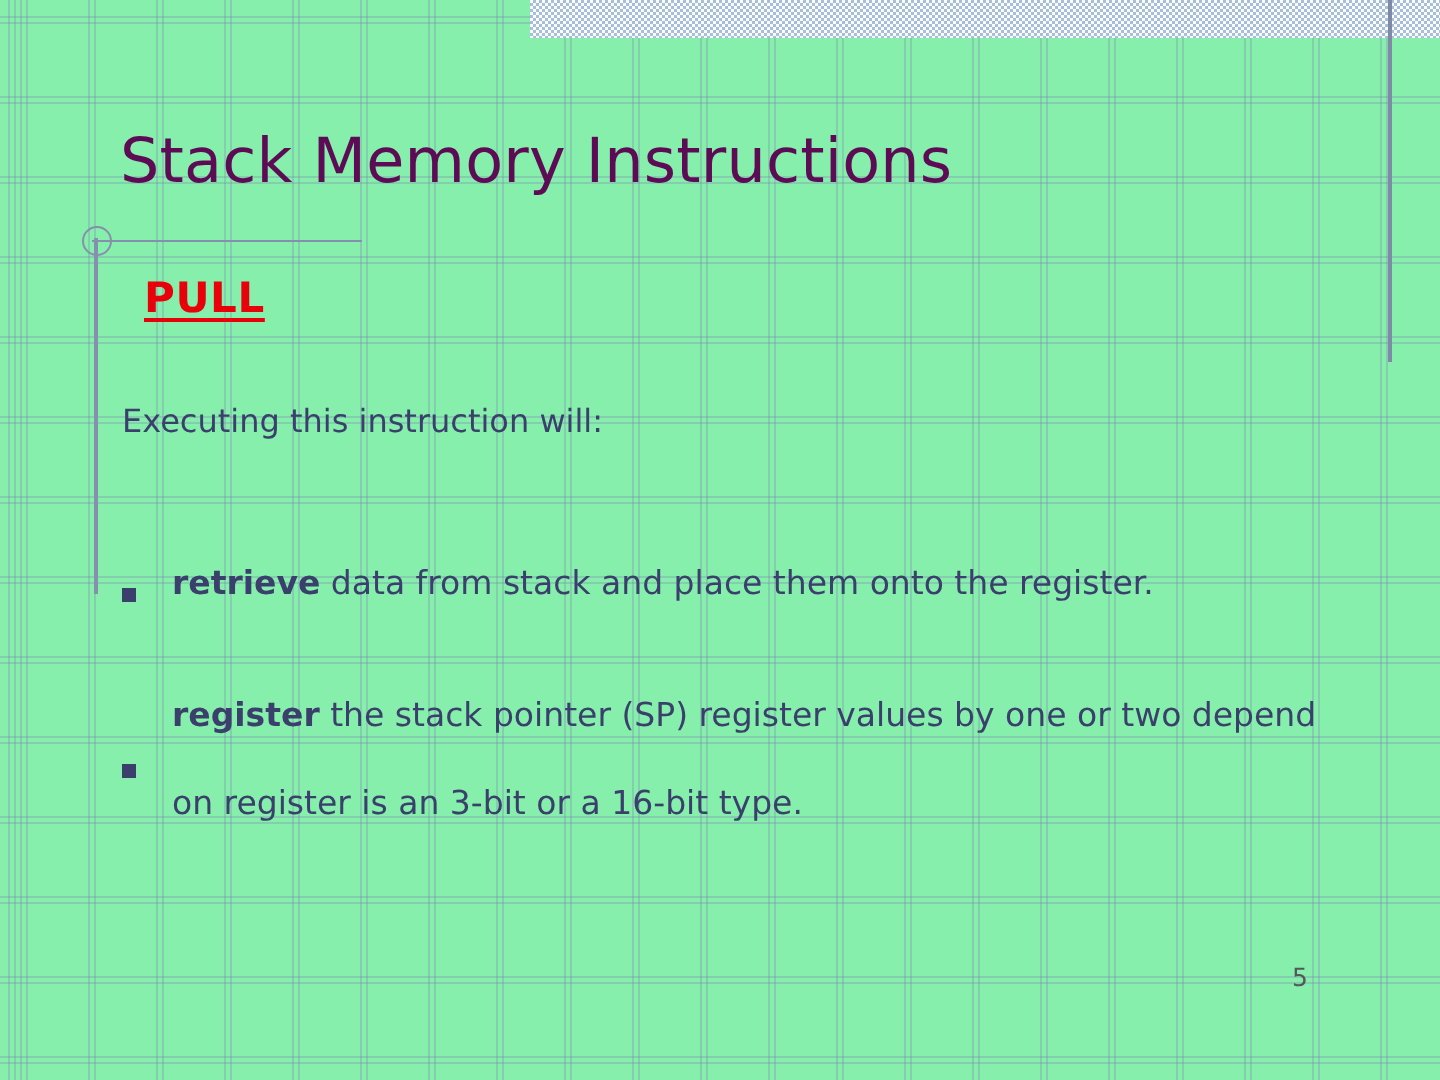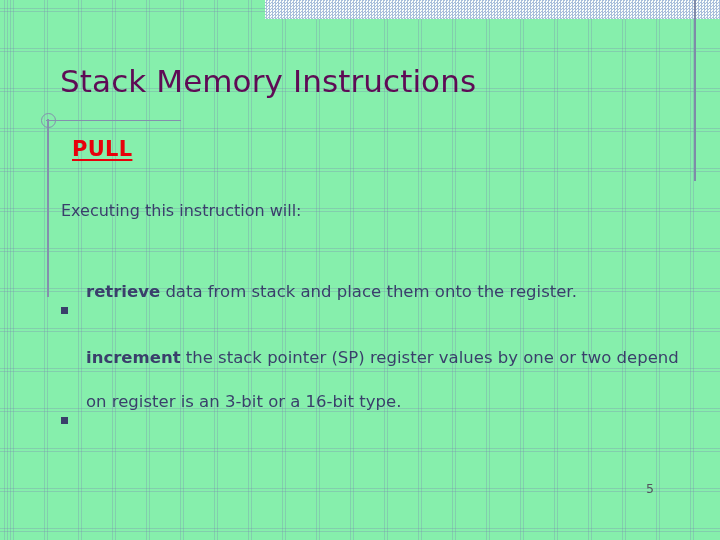--- a/index.html
+++ b/index.html
@@ -146,21 +146,21 @@
   
   #bullets {
     position: absolute;
     left: 61px;
     top: 270px;
     width: 620px;
   }
   .bullet-row {
     position: relative;
     display: flex;
-    align-items: flex-end;
+    align-items: center;
     margin-bottom: 22px;
   }
   .bullet-marker {
     flex: 0 0 auto;
     width: 7px;
     height: 7px;
     background: #3a3f6b;
     margin-top: 11px;
     margin-right: 18px;
   }
@@ -206,20 +206,20 @@
 
   <div id="bullets">
 
     <div class="bullet-row">
       <span class="bullet-marker"></span>
       <span class="bullet-text"><span class="strong">retrieve</span><span> data from stack and place them onto the register.</span></span>
     </div>
 
     <div class="bullet-row">
       <span class="bullet-marker"></span>
-      <span class="bullet-text"><span class="strong">increment</span><span>  the stack pointer (SP) register values by one or two depend on register is an 3-bit or a 16-bit type.</span></span>
+      <span class="bullet-text"><span class="strong">register</span><span>  the stack pointer (SP) register values by one or two depend on register is an 3-bit or a 16-bit type.</span></span>
     </div>
 
   </div>
 
   <div id="page-number">5</div>
 
 </div>
 
 </body></html>

